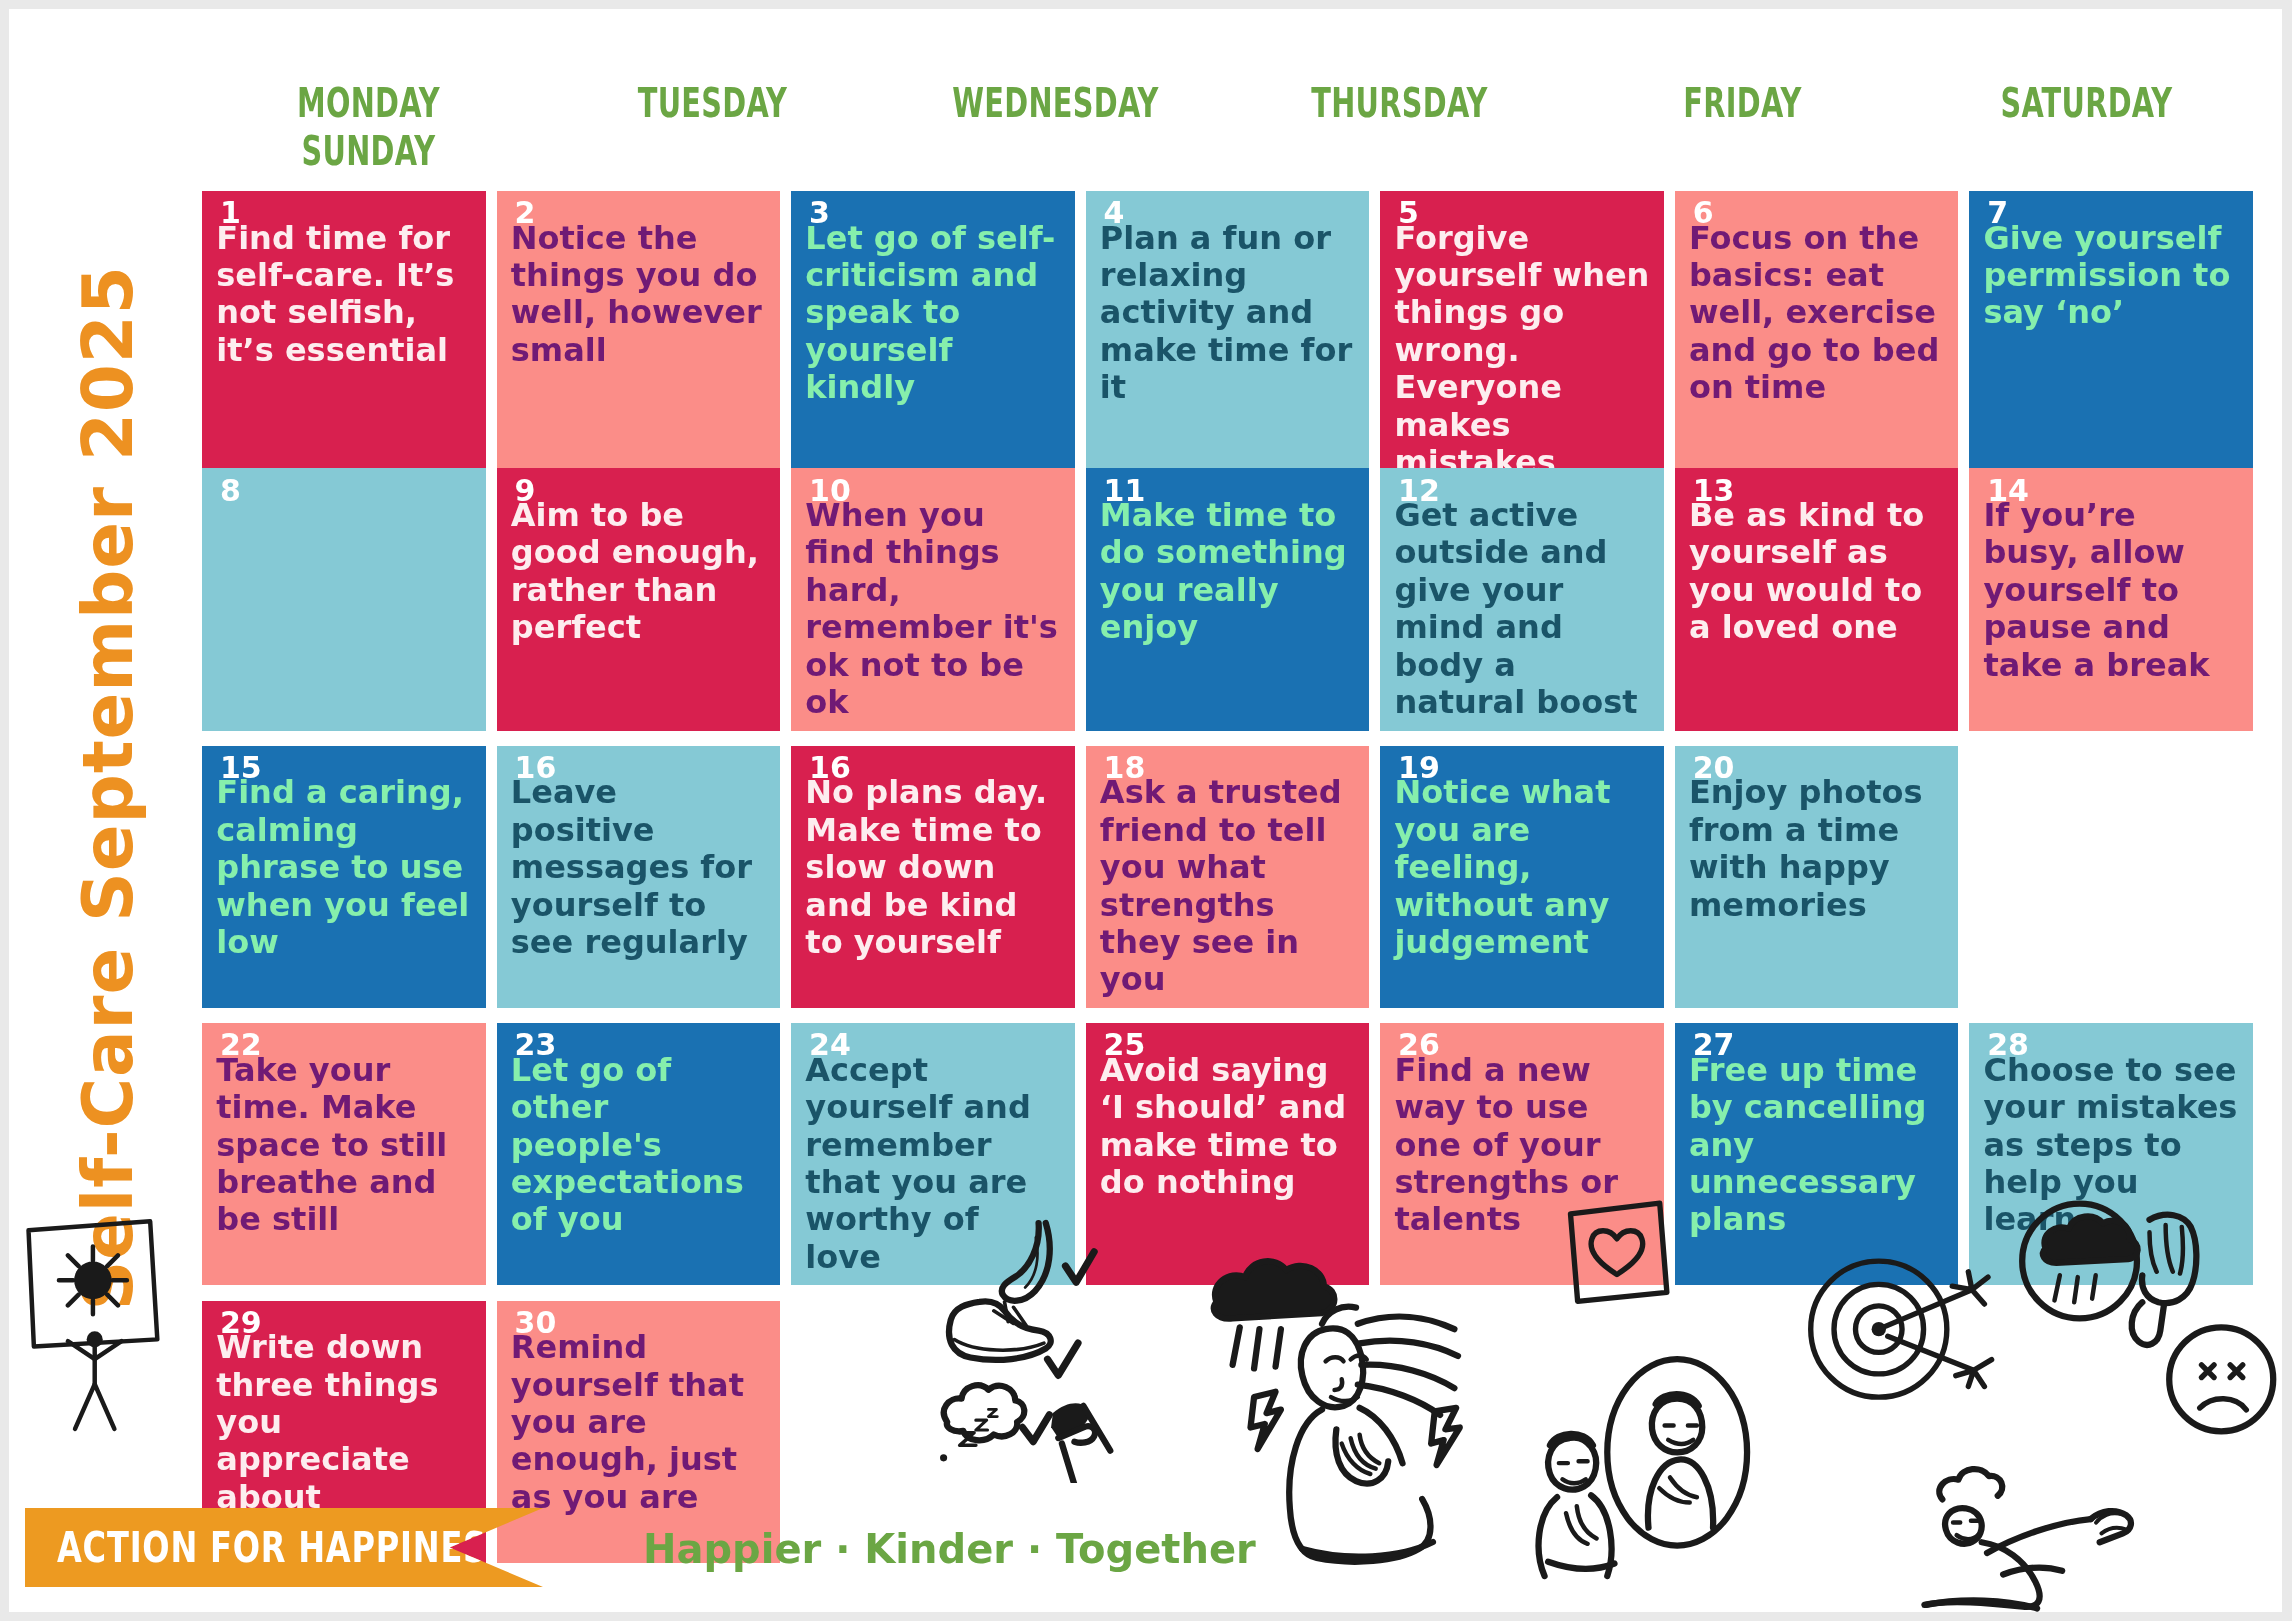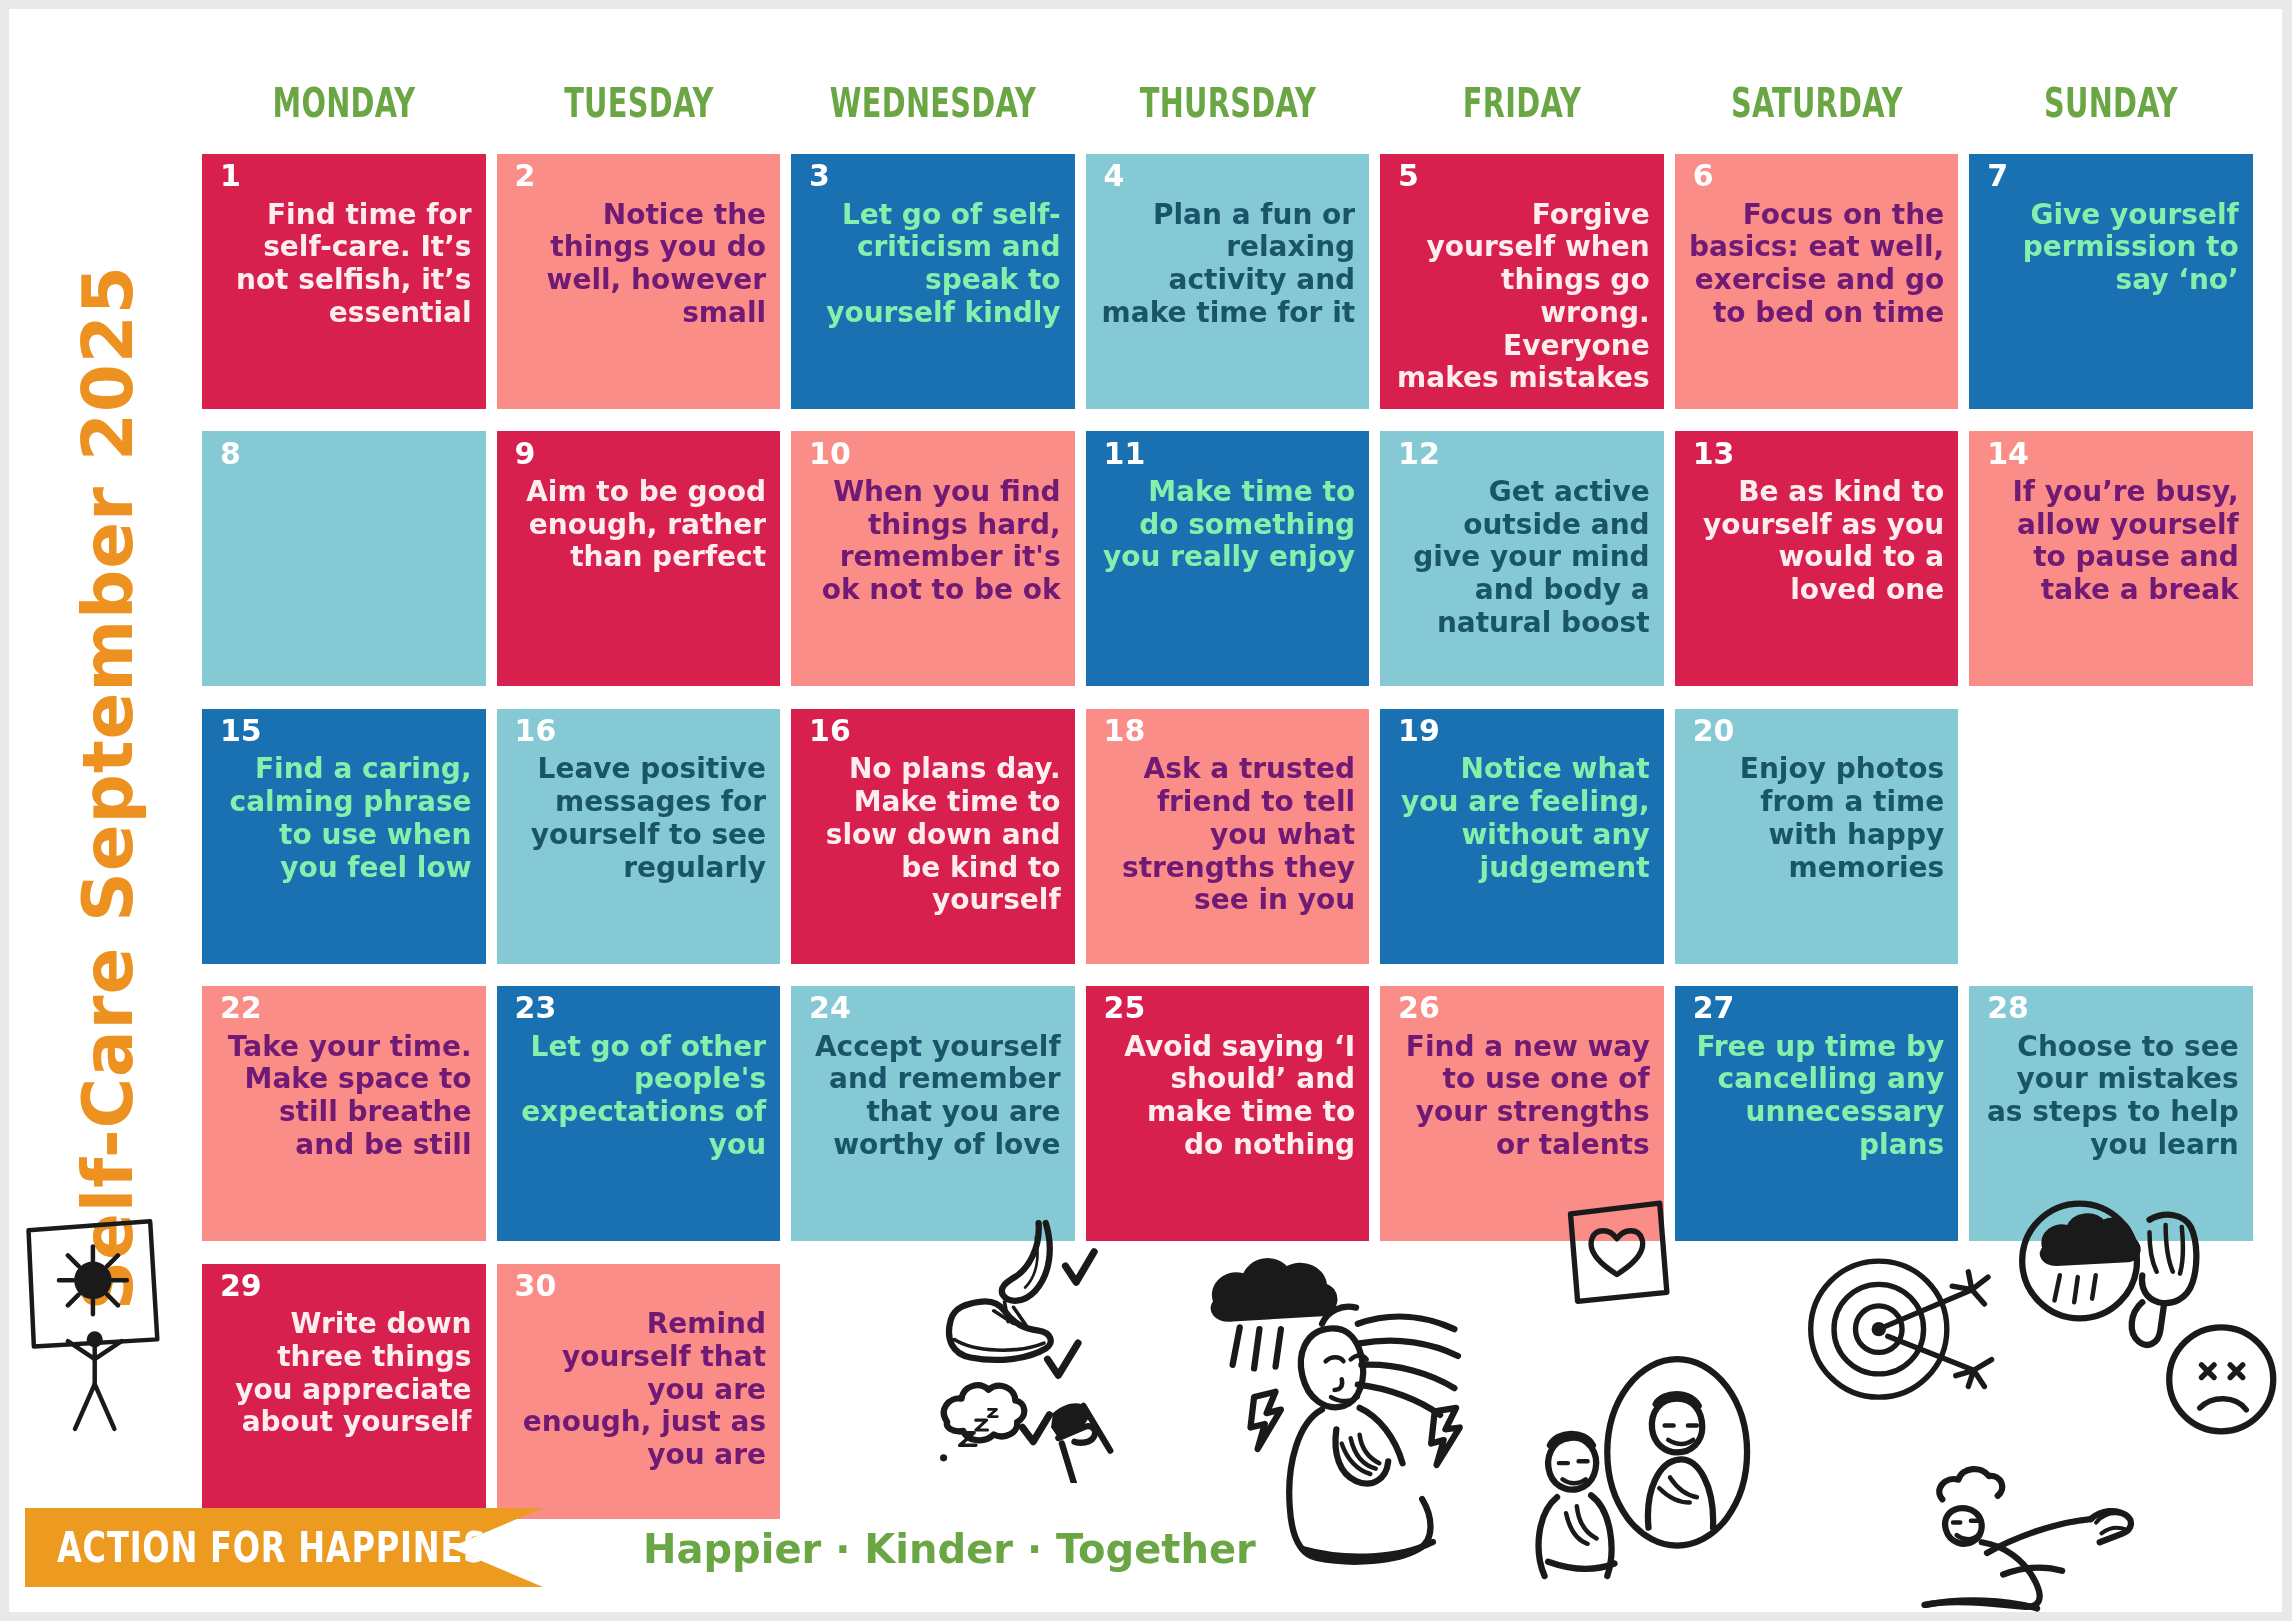--- a/index.html
+++ b/index.html
@@ -37,23 +37,23 @@
   }
 
   
   #grid {
     position: absolute;
     left: 193px; top: 70px;
     width: 2051px;
   }
   #dayrow {
     display: grid;
-    grid-template-columns: repeat(7, 1fr);
+    grid-template-columns: repeat(6, 1fr);
     column-gap: 10.7px;
-    margin-bottom: 27px;
+    margin-bottom: 16px;
   }
   .dayname {
     text-align: center;
     color: #6BA644;
     font-family: "DejaVu Sans Condensed", "Liberation Sans Narrow", "Liberation Sans", sans-serif;
     font-weight: 700;
     font-size: 41px;
     letter-spacing: 0.4px;
     transform: scaleX(.78);
   }
@@ -75,26 +75,26 @@
   .daynum {
     position: absolute;
     left: 18px; top: 7.2px;
     font-family: "DejaVu Sans", sans-serif;
     font-weight: 700;
     font-size: 30px;
     line-height: 1;
   }
   .action {
     width: 100%;
-    text-align: right;
+    text-align: left;
     font-family: "DejaVu Sans", sans-serif;
     font-weight: 700;
-    font-size: 28px;
+    font-size: 32px;
     line-height: 1.17;
-    margin-top: 32px;
+    margin-top: 16px;
     padding: 0 3.6px;
   }
   
   .c-crimson { background: #D8204F; }
   .c-crimson .action { color: #FDEDEF; }
   .c-crimson .daynum { color: #ffffff; }
 
   .c-salmon { background: #FB8D88; }
   .c-salmon .action { color: #701a75; }
   .c-salmon .daynum { color: #ffffff; }

